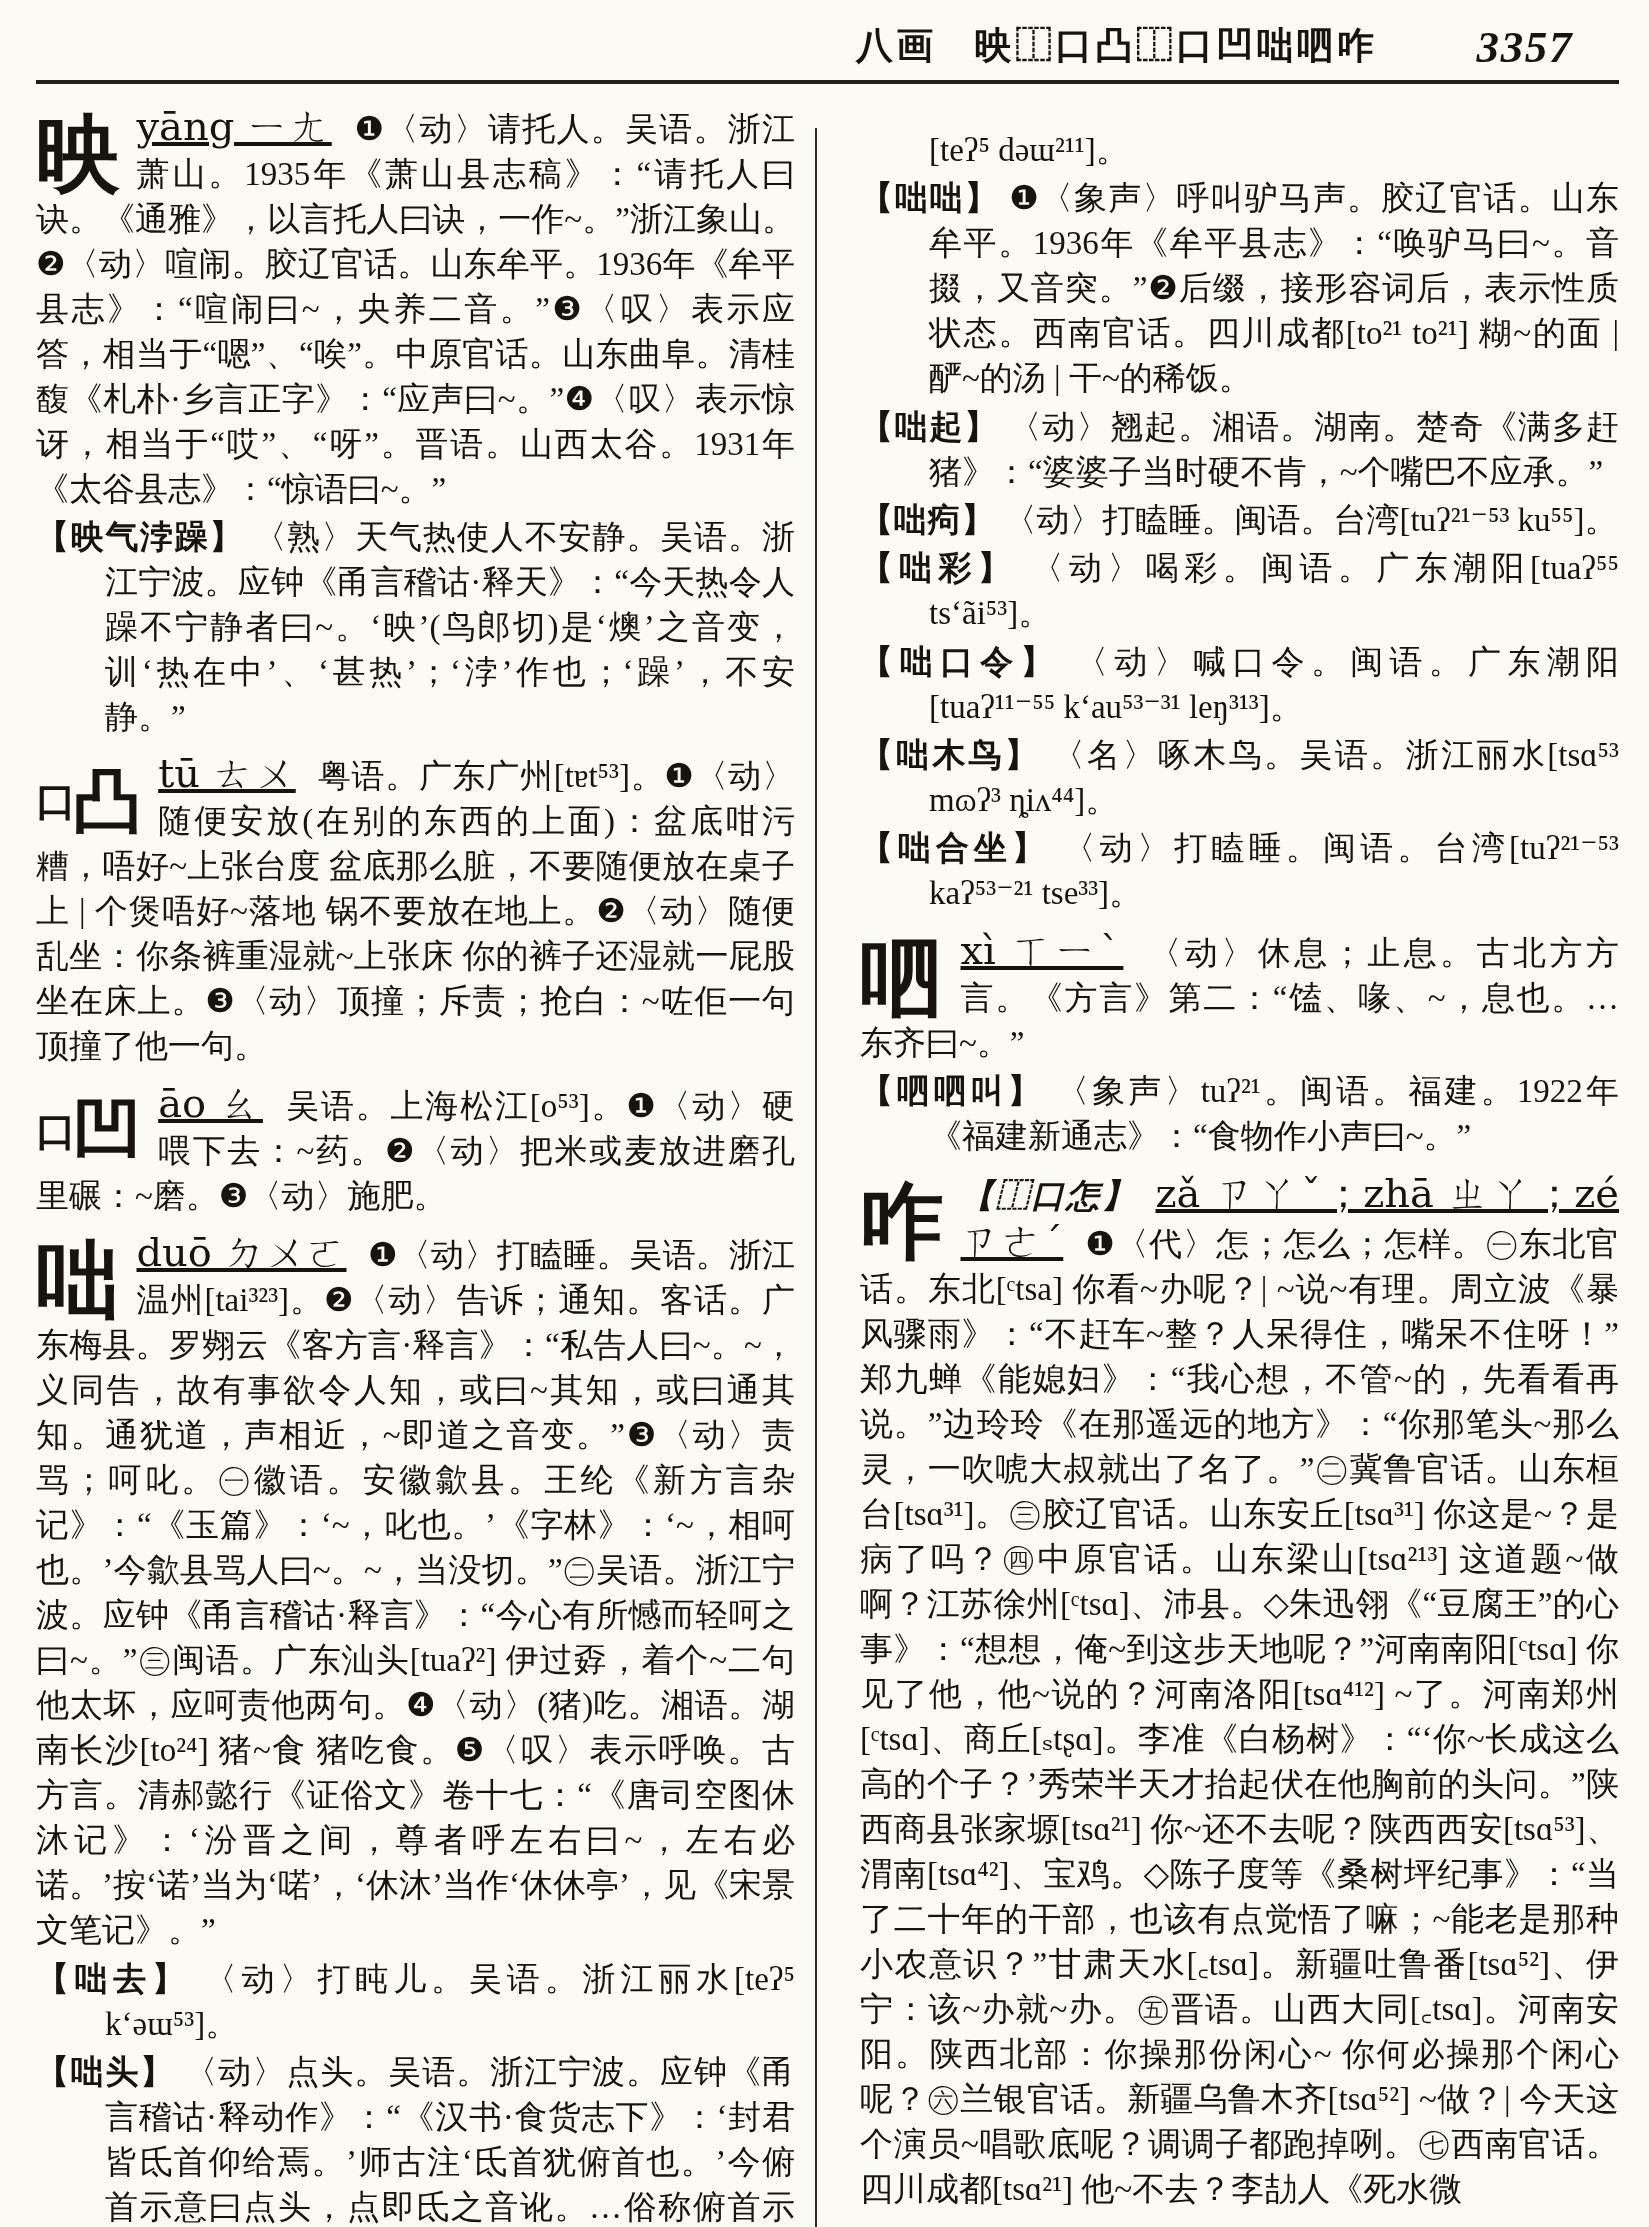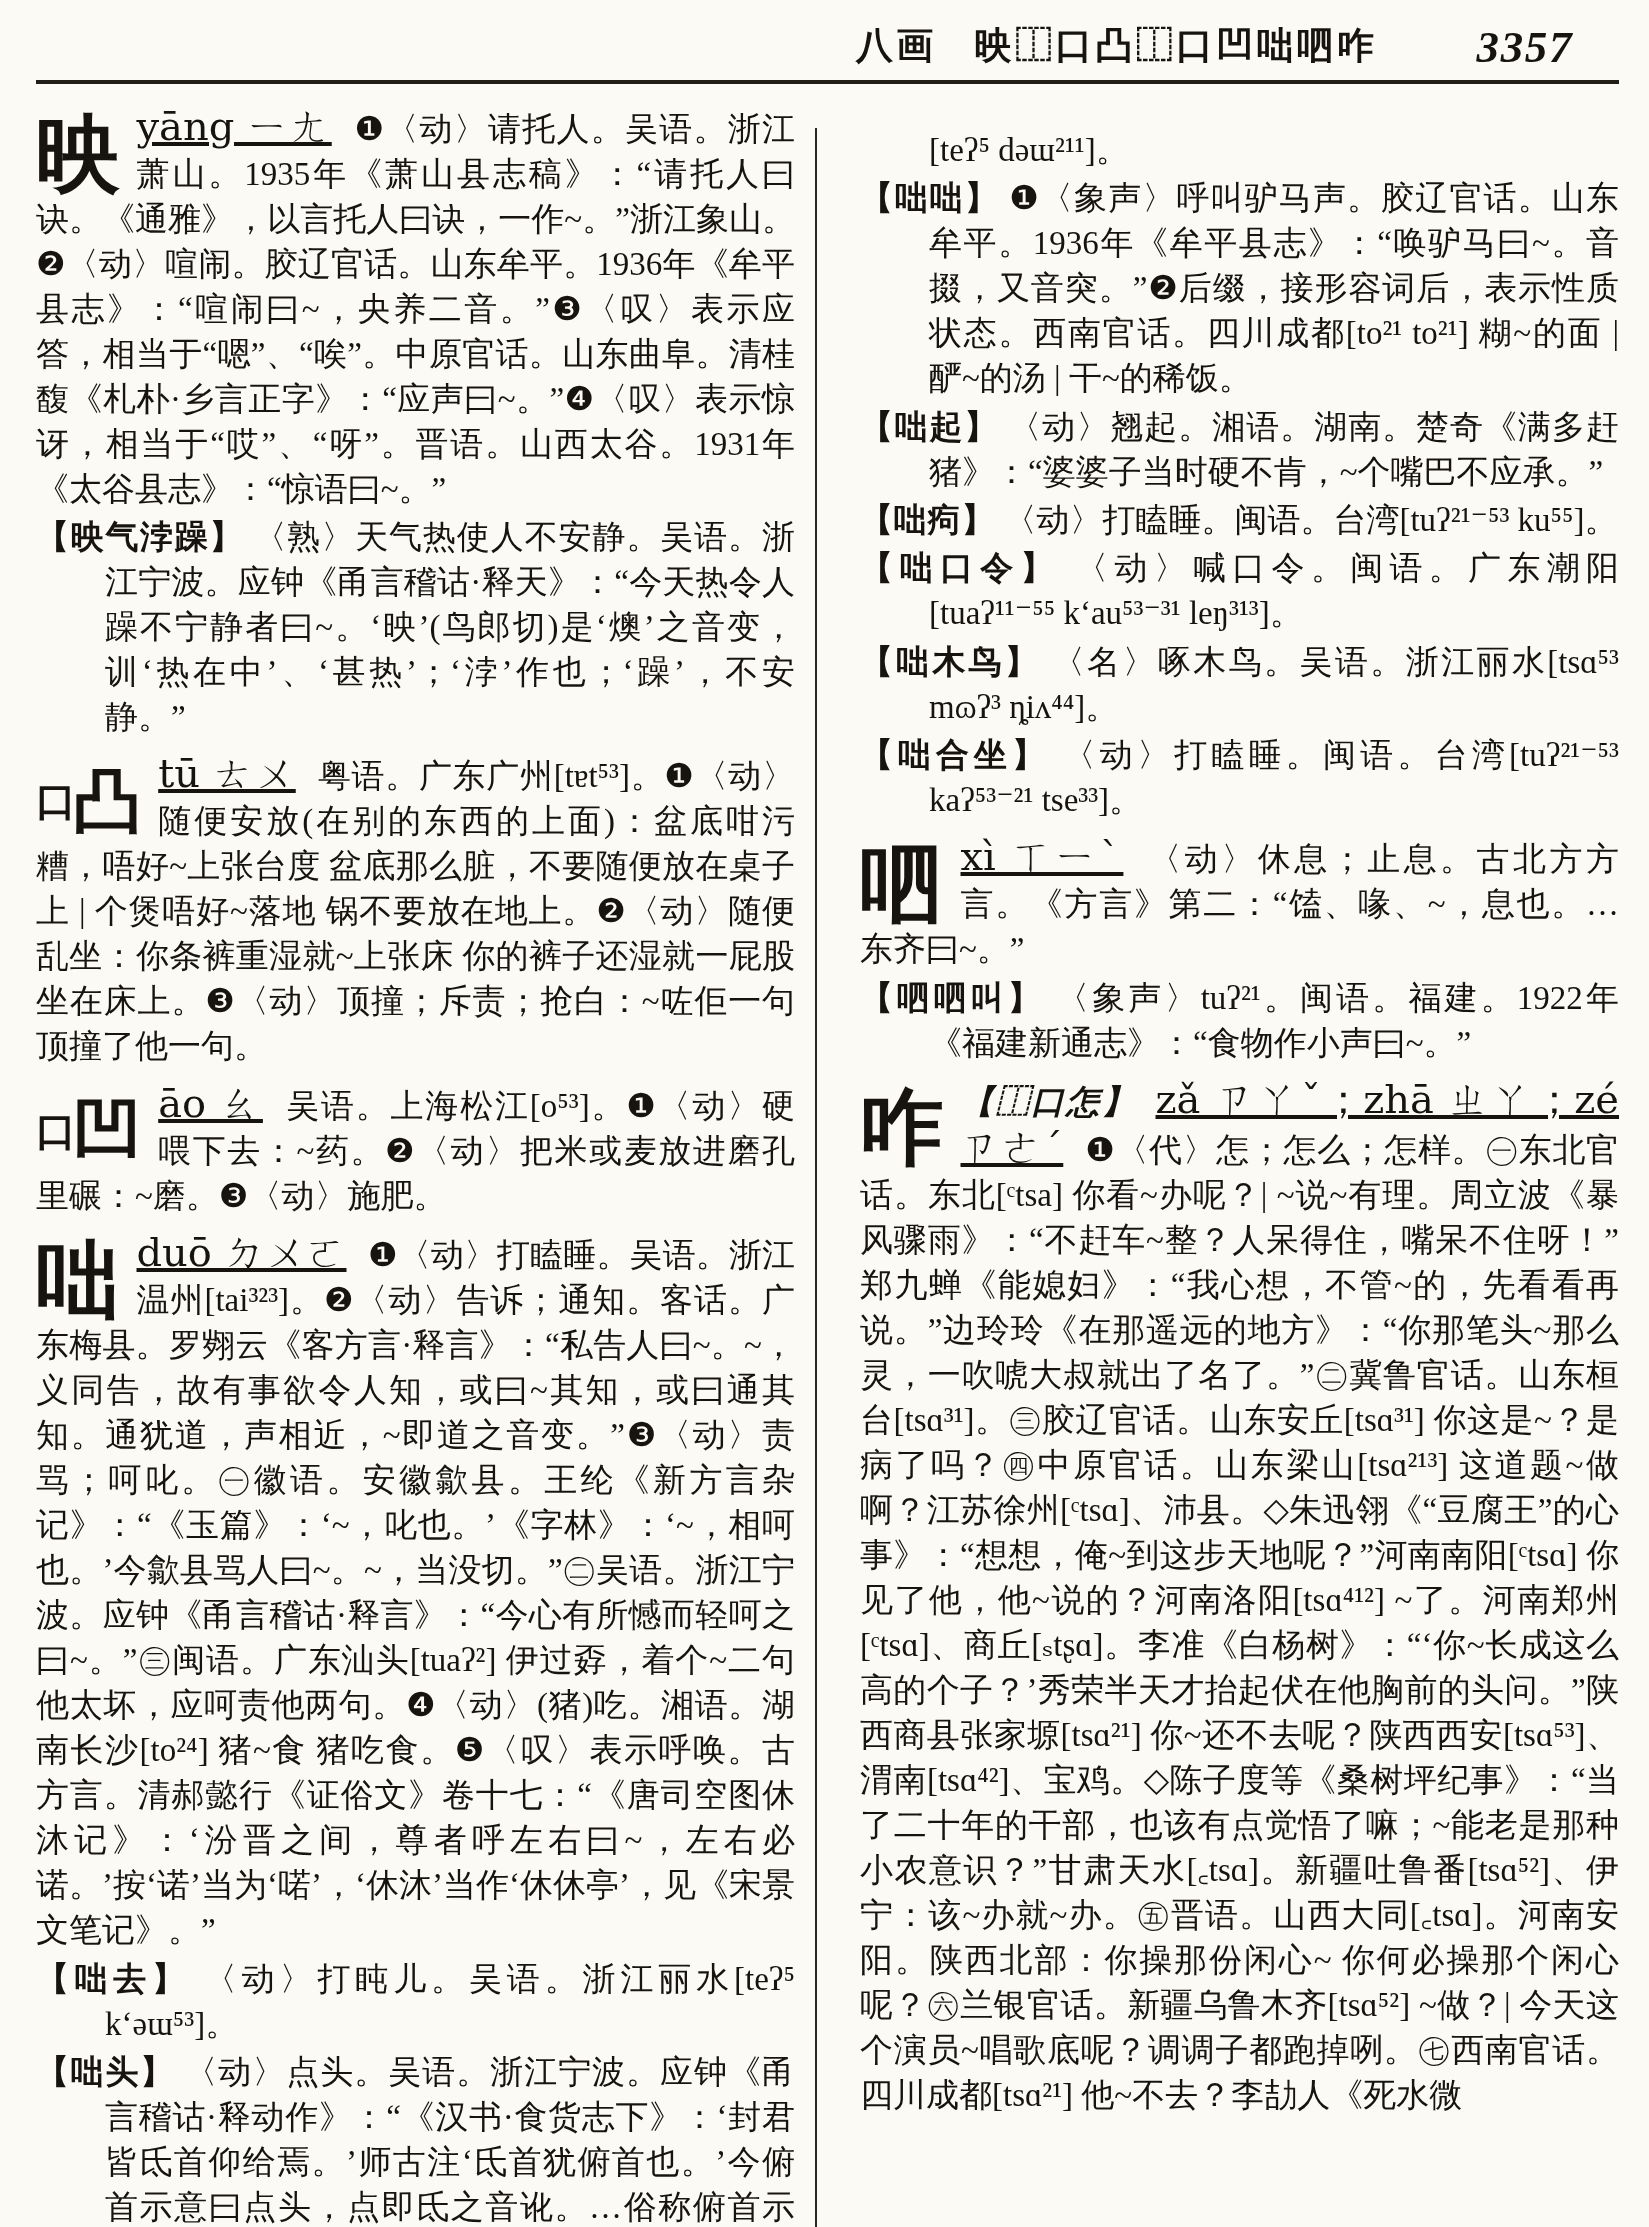--- a/index.html
+++ b/index.html
@@ -141,20 +141,24 @@
   <div class="entry entry-compound">
     <span class="cword">【咄起】</span>
     <span class="body">〈动〉翘起。湘语。湖南。楚奇《满多赶猪》：“婆婆子当时硬不肯，~个嘴巴不应承。”</span>
   </div>
 
   <div class="entry entry-compound">
     <span class="cword">【咄痀】</span>
     <span class="body">〈动〉打瞌睡。闽语。台湾[tuʔ²¹⁻⁵³ ku⁵⁵]。</span>
   </div>
 
+  <div class="entry entry-compound">
+    <span class="cword">【咄彩】</span>
+    <span class="body">〈动〉喝彩。闽语。广东潮阳[tuaʔ⁵⁵ tsʻãi⁵³]。</span>
+  </div>
 
   <div class="entry entry-compound">
     <span class="cword">【咄口令】</span>
     <span class="body">〈动〉喊口令。闽语。广东潮阳[tuaʔ¹¹⁻⁵⁵ kʻau⁵³⁻³¹ leŋ³¹³]。</span>
   </div>
 
   <div class="entry entry-compound">
     <span class="cword">【咄木鸟】</span>
     <span class="body">〈名〉啄木鸟。吴语。浙江丽水[tsɑ⁵³ mɷʔ³ ȵiʌ⁴⁴]。</span>
   </div>

